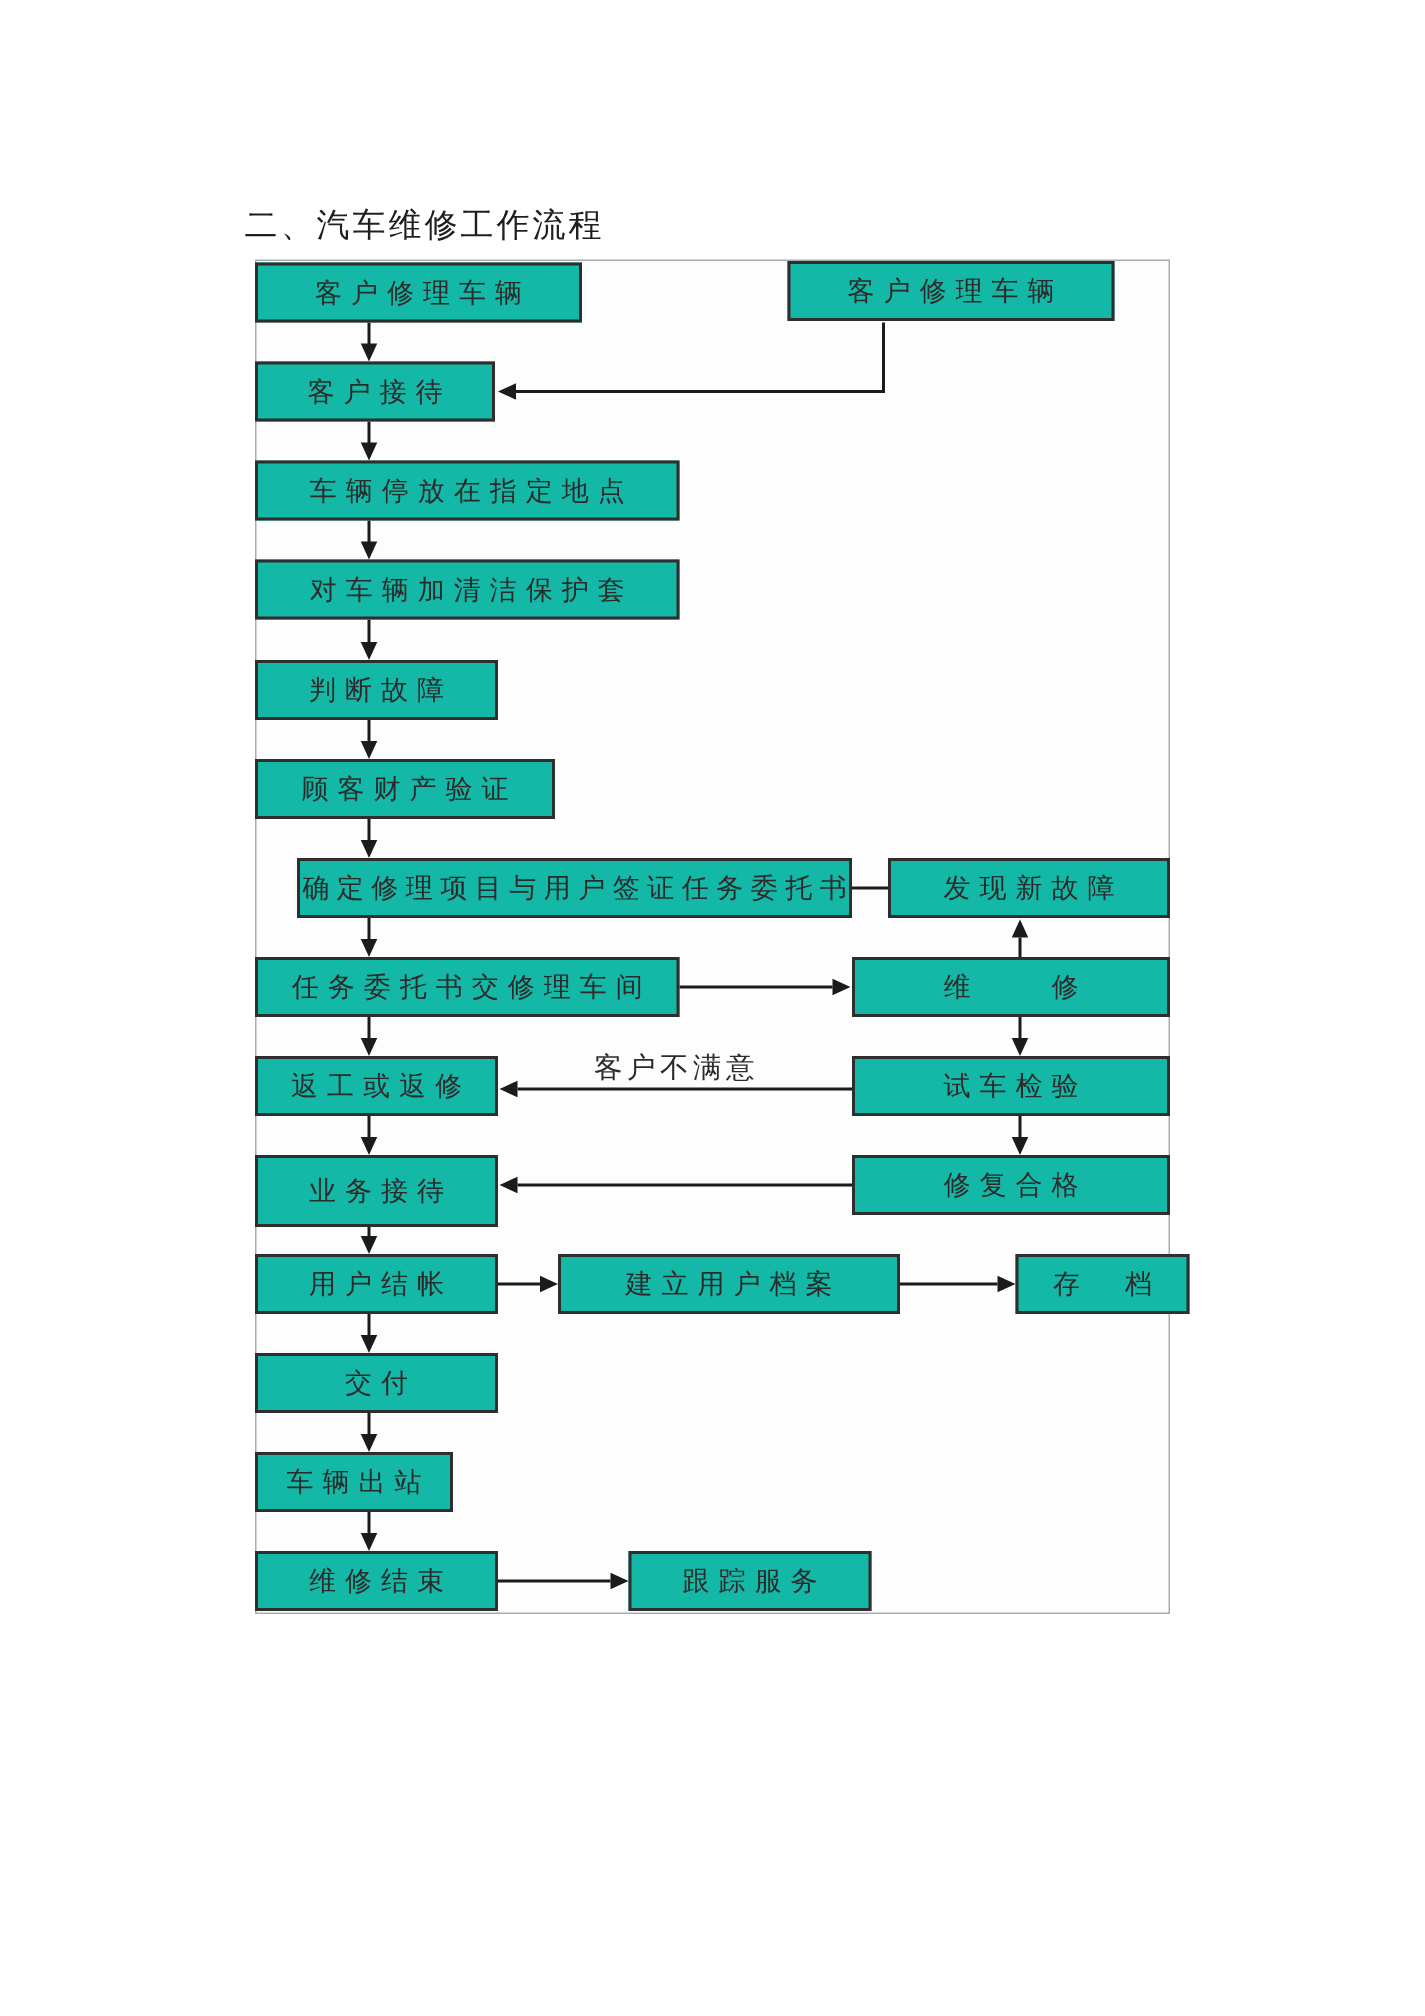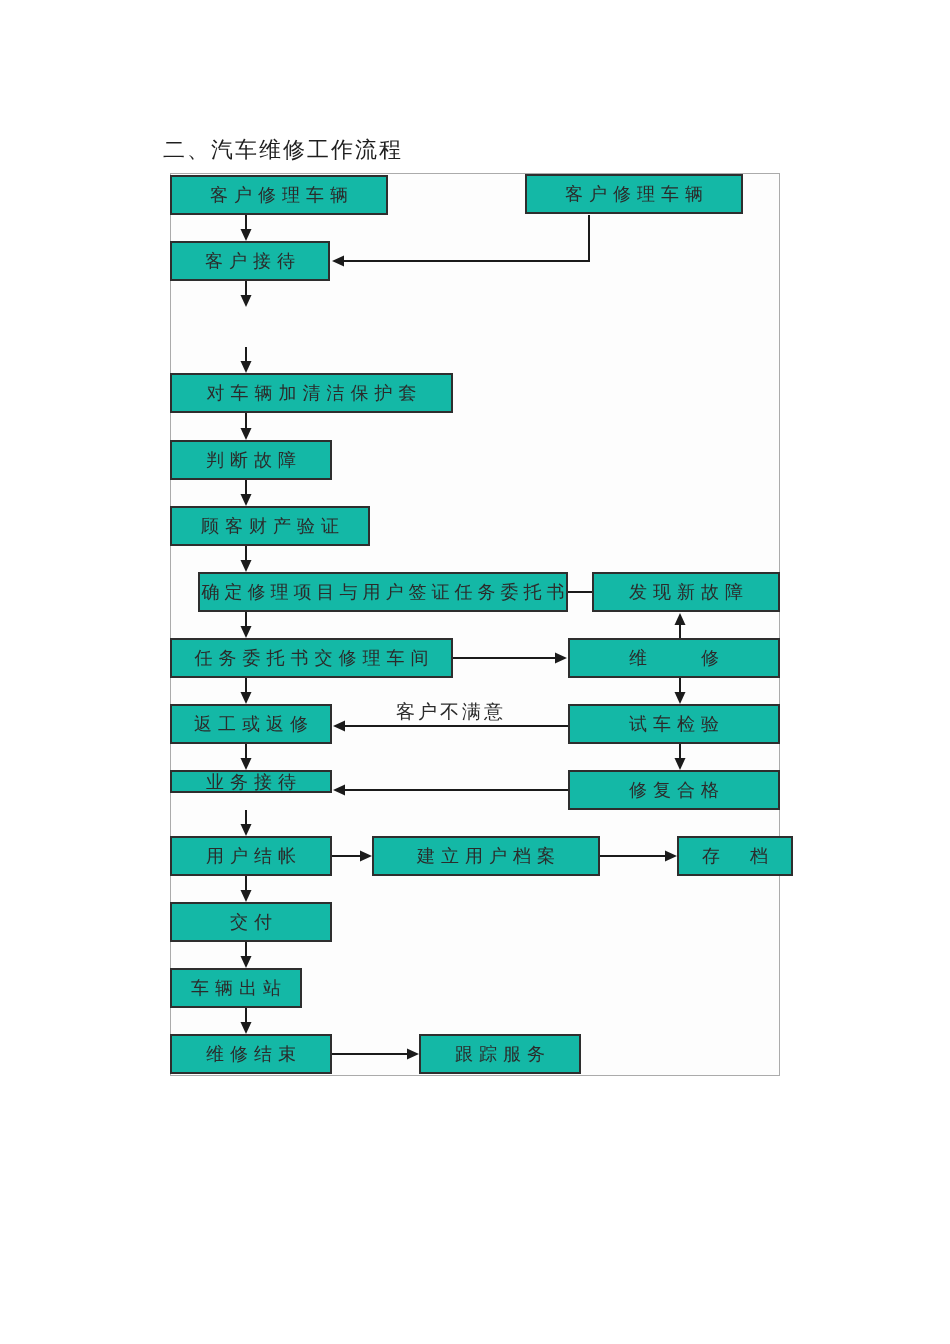--- a/index.html
+++ b/index.html
@@ -192,30 +192,31 @@
 
     <g>
       <line class="ln" x1="332" y1="1054" x2="407" y2="1054"></line>
         <polygon class="hd" points="419,1054 407,1048.5 407,1059.5"></polygon>
     </g>
   </svg>
 
   <div class="node" style="left:170px; top:175px; width:218px; height:40px;">客户修理车辆</div>
   <div class="node" style="left:525px; top:174px; width:218px; height:40px;">客户修理车辆</div>
   <div class="node" style="left:170px; top:241px; width:160px; height:40px;">客户接待</div>
+  <div class="node" style="left:170px; top:307px; width:283px; height:40px;">车辆停放在指定地点</div>
   <div class="node" style="left:170px; top:373px; width:283px; height:40px;">对车辆加清洁保护套</div>
   <div class="node" style="left:170px; top:440px; width:162px; height:40px;">判断故障</div>
   <div class="node" style="left:170px; top:506px; width:200px; height:40px;">顾客财产验证</div>
   <div class="node tight" style="left:170px; top:572px; width:370px; height:40px;margin-left:28px;">确定修理项目与用户签证任务委托书</div>
   <div class="node" style="left:170px; top:638px; width:283px; height:40px;">任务委托书交修理车间</div>
   <div class="node" style="left:592px; top:572px; width:188px; height:40px;">发现新故障</div>
   <div class="node" style="left:568px; top:638px; width:212px; height:40px;">维　　修</div>
   <div class="node" style="left:170px; top:704px; width:162px; height:40px;">返工或返修</div>
   <div class="node" style="left:568px; top:704px; width:212px; height:40px;">试车检验</div>
-  <div class="node" style="left:170px; top:770px; width:162px; height:23px;">业务接待</div>
+  <div class="node" style="left:170px; top:770px; width:162px; height:48px;">业务接待</div>
   <div class="node" style="left:568px; top:770px; width:212px; height:40px;">修复合格</div>
   <div class="node" style="left:170px; top:836px; width:162px; height:40px;">用户结帐</div>
   <div class="node" style="left:372px; top:836px; width:228px; height:40px;">建立用户档案</div>
   <div class="node" style="left:677px; top:836px; width:116px; height:40px;">存　档</div>
   <div class="node" style="left:170px; top:902px; width:162px; height:40px;">交付</div>
   <div class="node" style="left:170px; top:968px; width:132px; height:40px;">车辆出站</div>
   <div class="node" style="left:170px; top:1034px; width:162px; height:40px;text-align:center;">维修结束</div>
   <div class="node" style="left:419px; top:1034px; width:162px; height:40px;">跟踪服务</div>
 
   <div class="edge-label">客户不满意</div>

